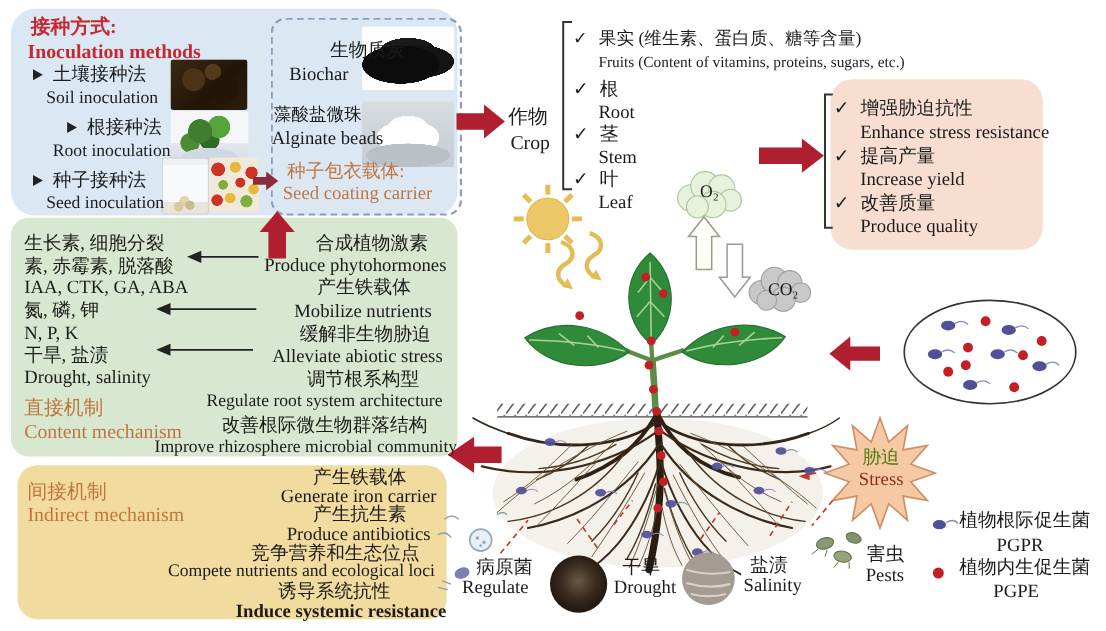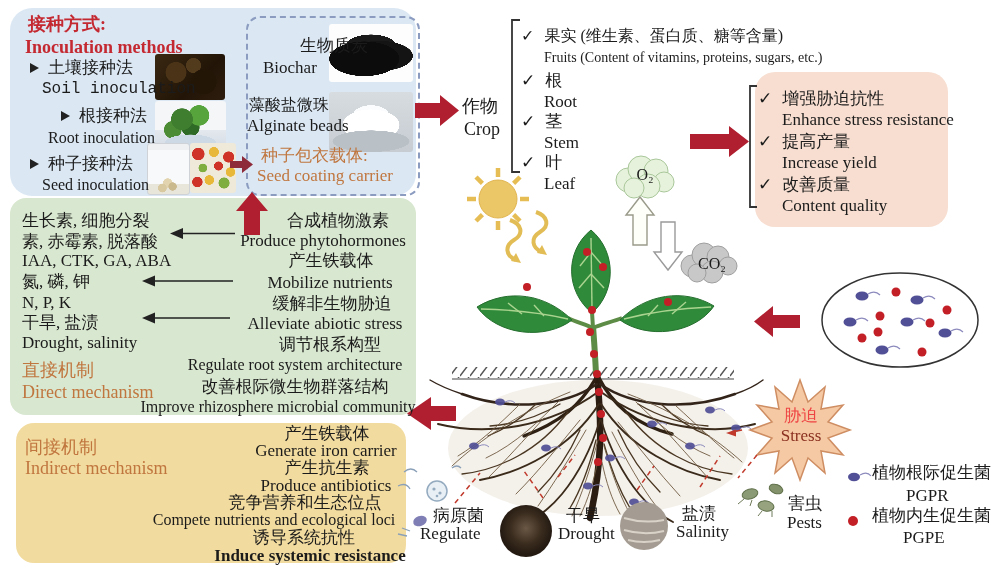--- a/index.html
+++ b/index.html
@@ -311,21 +311,21 @@
       <ellipse cx="854" cy="477" rx="6" ry="4.2" fill="#514f96"></ellipse>
       <path d="M 860 475 q 7 -4 11 1" stroke="#8c8abd" stroke-width="1.2" fill="none"></path>
     </g>
     <circle cx="853" cy="521" r="5" fill="#c21f26"></circle>
   </svg>
 
   <div class="t red" style="left:28px;top:14px;font-size:18px;">接种方式:</div>
   <div class="t red" style="left:25px;top:37px;font-size:18px;">Inoculation methods</div>
 
   <div class="t" style="left:30px;top:58px;"><span class="tri"></span><span>土壤接种法</span></div>
-  <div class="t" style="left:42px;top:81px;font-size:16px;font-family:Liberation Mono, monospace;">Soil inoculation</div>
+  <div class="t" style="left:42px;top:81px;font-size:16px;">Soil inoculation</div>
   <div class="t" style="left:30px;top:106px;margin-left:31px;"><span class="tri"></span><span>根接种法</span></div>
   <div class="t" style="left:48px;top:129px;font-size:16px;">Root inoculation</div>
   <div class="t" style="left:30px;top:154px;"><span class="tri"></span><span>种子接种法</span></div>
   <div class="t" style="left:42px;top:176px;font-size:16px;">Seed inoculation</div>
 
   <div class="t" style="left:256px;top:36px;margin-left:44px;">生物质炭</div>
   <div class="t" style="left:263px;top:58px;">Biochar</div>
   <div class="t" style="left:249px;top:96px;font-size:16px;">藻酸盐微珠</div>
   <div class="t" style="left:247px;top:116px;">Alginate beads</div>
   <div class="t or" style="left:261px;top:146px;">种子包衣载体:</div>
@@ -341,34 +341,34 @@
   <div class="t" style="left:521px;top:112px;"><span class="ck">✓</span><span>茎</span></div>
   <div class="t" style="left:544px;top:133px;">Stem</div>
   <div class="t" style="left:521px;top:153px;"><span class="ck">✓</span><span>叶</span></div>
   <div class="t" style="left:544px;top:174px;">Leaf</div>
 
   <div class="t" style="left:758px;top:89px;"><span class="ck">✓</span><span>增强胁迫抗性</span></div>
   <div class="t" style="left:782px;top:110px;">Enhance stress resistance</div>
   <div class="t" style="left:758px;top:132px;"><span class="ck">✓</span><span>提高产量</span></div>
   <div class="t" style="left:782px;top:153px;">Increase yield</div>
   <div class="t" style="left:758px;top:175px;"><span class="ck">✓</span><span>改善质量</span></div>
-  <div class="t" style="left:782px;top:196px;">Content quality</div>
+  <div class="t" style="left:782px;top:196px;">Produce quality</div>
 
   <div class="t ctr" style="left:645px;top:166px;font-size:16px;">O₂</div>
   <div class="t ctr" style="left:712px;top:255px;font-size:16px;">CO₂</div>
 
   <div class="t" style="left:22px;top:211px;">生长素, 细胞分裂</div>
   <div class="t" style="left:22px;top:232px;">素, 赤霉素, 脱落酸</div>
   <div class="t" style="left:22px;top:251px;">IAA, CTK, GA, ABA</div>
   <div class="t" style="left:22px;top:272px;">氮, 磷, 钾</div>
   <div class="t" style="left:22px;top:293px;">N, P, K</div>
   <div class="t" style="left:22px;top:313px;">干旱, 盐渍</div>
   <div class="t" style="left:22px;top:333px;">Drought, salinity</div>
   <div class="t or" style="left:22px;top:360px;font-size:18px;">直接机制</div>
-  <div class="t or" style="left:22px;top:382px;font-size:18px;">Direct mechanism</div>
+  <div class="t or" style="left:22px;top:382px;font-size:18px;">Content mechanism</div>
 
   <div class="t ctr" style="left:338px;top:211px;">合成植物激素</div>
   <div class="t ctr" style="left:323px;top:231px;">Produce phytohormones</div>
   <div class="t ctr" style="left:331px;top:251px;">产生铁载体</div>
   <div class="t ctr" style="left:330px;top:273px;">Mobilize nutrients</div>
   <div class="t ctr" style="left:332px;top:294px;">缓解非生物胁迫</div>
   <div class="t ctr" style="left:325px;top:314px;">Alleviate abiotic stress</div>
   <div class="t ctr" style="left:330px;top:335px;">调节根系构型</div>
   <div class="t ctr" style="left:295px;top:356px;font-size:16px;">Regulate root system architecture</div>
   <div class="t ctr" style="left:295px;top:377px;">改善根际微生物群落结构</div>
@@ -378,21 +378,21 @@
   <div class="t or" style="left:25px;top:458px;font-size:18px;">Indirect mechanism</div>
   <div class="t ctr" style="left:327px;top:424px;">产生铁载体</div>
   <div class="t ctr" style="left:326px;top:441px;">Generate iron carrier</div>
   <div class="t ctr" style="left:327px;top:458px;">产生抗生素</div>
   <div class="t ctr" style="left:326px;top:476px;">Produce antibiotics</div>
   <div class="t ctr" style="left:305px;top:493px;">竞争营养和生态位点</div>
   <div class="t ctr" style="left:274px;top:511px;font-size:16px;">Compete nutrients and ecological loci</div>
   <div class="t ctr" style="left:304px;top:528px;">诱导系统抗性</div>
   <div class="t ctr" style="left:310px;top:546px;font-weight:bold;">Induce systemic resistance</div>
 
-  <div class="t ctr" style="left:801px;top:406px;color:#ef4444;">胁迫</div>
+  <div class="t ctr" style="left:801px;top:406px;color:#4d7c0f;">胁迫</div>
   <div class="t ctr" style="left:801px;top:426px;color:#8b3020;">Stress</div>
 
   <div class="t" style="left:433px;top:506px;">病原菌</div>
   <div class="t" style="left:420px;top:524px;">Regulate</div>
   <div class="t" style="left:566px;top:506px;">干旱</div>
   <div class="t" style="left:558px;top:524px;">Drought</div>
   <div class="t" style="left:682px;top:504px;">盐渍</div>
   <div class="t" style="left:676px;top:522px;">Salinity</div>
   <div class="t" style="left:788px;top:494px;">害虫</div>
   <div class="t" style="left:787px;top:513px;">Pests</div>

